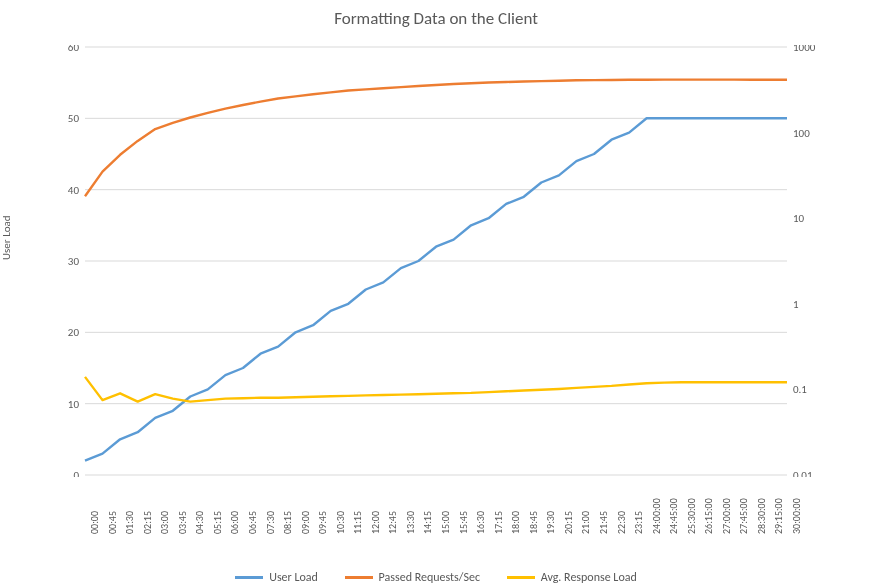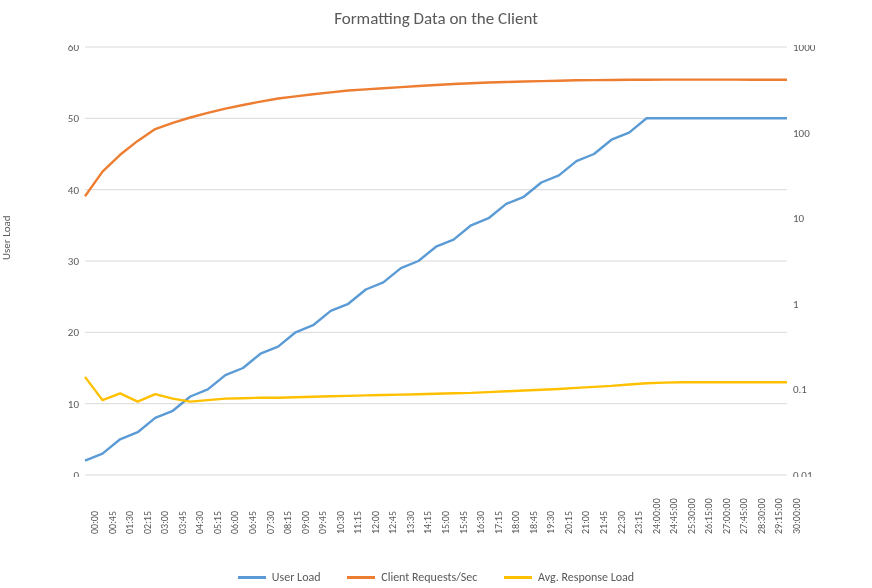--- a/index.html
+++ b/index.html
@@ -105,20 +105,20 @@
       <span class="xlabel" style="left: 735px; top: 55px;">30:00:00</span>
     </div>
 
   <div class="legend">
     <span class="legend-item">
       <span class="swatch sw-blue"></span>
       <span>User Load</span>
     </span>
     <span class="legend-item">
       <span class="swatch sw-orange"></span>
-      <span>Client Requests/Sec</span>
+      <span>Passed Requests/Sec</span>
     </span>
     <span class="legend-item">
       <span class="swatch sw-yellow"></span>
       <span>Avg. Response Load</span>
     </span>
   </div>
 </div>
 
 </body></html>

